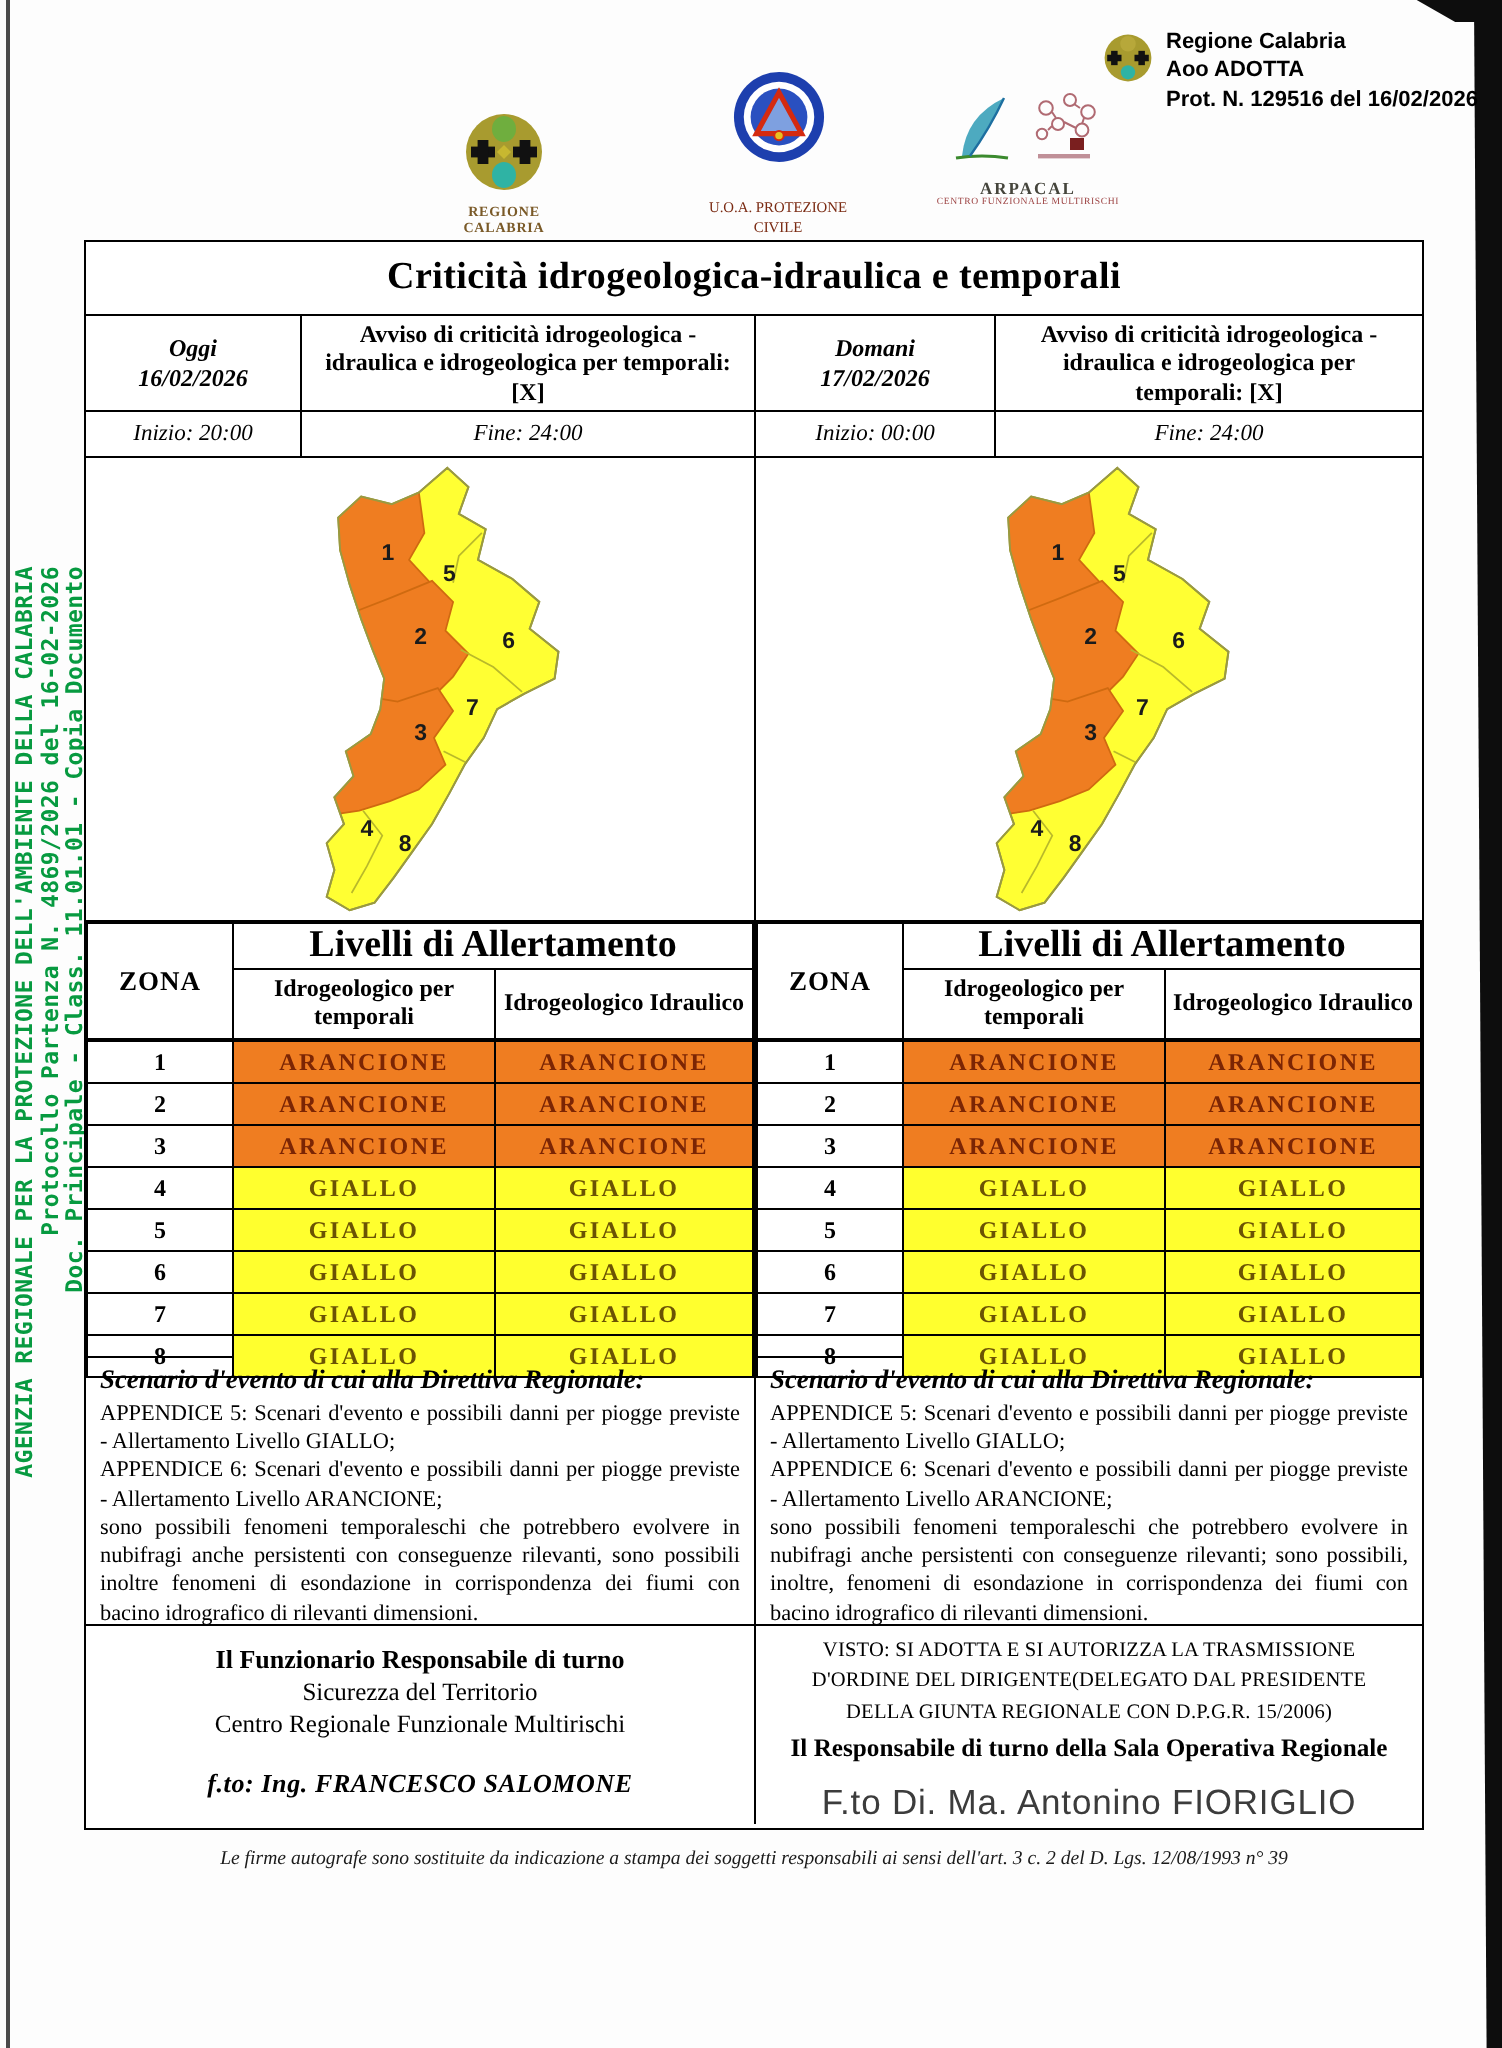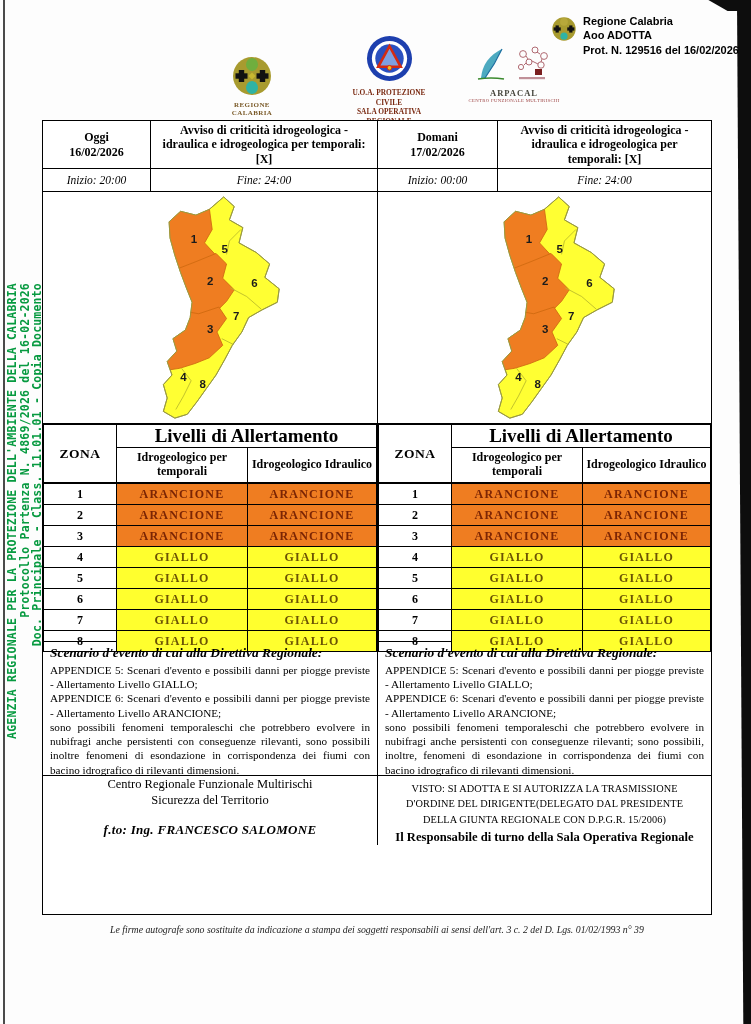--- a/index.html
+++ b/index.html
@@ -14,21 +14,21 @@
                clip-path:polygon(18% 0,100% 0,100% 100%,55% 100%)}
 
   
   .prot{position:absolute;left:551px;top:14px;display:flex;gap:6px;align-items:flex-start}
   .prot .txt{font-family:"Liberation Sans",sans-serif;font-size:11px;font-weight:bold;line-height:1.3}
 
   
   .logo-regione{position:absolute;left:216px;top:56px;width:72px;text-align:center}
   .logo-regione .cap{font-size:7px;letter-spacing:.4px;color:#7a5a28;margin-top:1px;font-weight:bold}
   .logo-uoa{position:absolute;left:342px;top:35px;width:94px;text-align:center}
-  .logo-uoa .cap{font-size:7.4px;font-weight:bold;color:#7a2a12;line-height:1.3;margin-top:2px}
+  .logo-uoa .cap{font-size:7.4px;font-weight:normal;color:#7a2a12;line-height:1.3;margin-top:12px}
   .logo-arpacal{position:absolute;left:462px;top:44px;width:104px;text-align:center}
   .logo-arpacal .icons{display:flex;justify-content:center;align-items:flex-end;gap:4px}
   .logo-arpacal .cap1{font-size:8.5px;font-weight:bold;color:#45453c;letter-spacing:1px}
   .logo-arpacal .cap2{font-size:4.8px;color:#9c4242;letter-spacing:.3px}
 
   
   .vline{position:absolute;writing-mode:vertical-rl;transform:rotate(180deg);
          font-family:"DejaVu Sans Mono",monospace;font-size:11.5px;font-weight:bold;
          color:#079a40;white-space:nowrap;letter-spacing:.2px}
   .vl1{left:5px;top:283px}.vl2{left:18px;top:283px}.vl3{left:30px;top:283px}
@@ -39,21 +39,21 @@
   .row{display:flex;box-sizing:border-box;border-bottom:1.3px solid #000}
   .cell{box-sizing:border-box;border-right:1.3px solid #000}
   .cell:last-child{border-right:none}
 
   .title-row{height:36px;border-bottom:1.6px solid #000;text-align:center;
              font-size:19px;font-weight:bold;line-height:35px;letter-spacing:.2px}
 
   .hdr-row{height:48px}
   .hdr-cell{display:flex;flex-direction:column;justify-content:center;text-align:center;
             font-weight:bold;font-size:12px;line-height:1.22;padding:0 8px}
-  .it{}
+  .it{font-style:italic}
   .w1{width:108px}.w2{width:227px}.w3{width:120px}.w4{flex:1}
 
   .time-row{height:23px}
   .time-cell{display:flex;align-items:center;justify-content:center;
              font-style:italic;font-size:11.5px}
 
   .map-row{height:232px}
   .map-cell{width:335px;position:relative}
   .map-cell:last-child{width:auto;flex:1}
   svg.calmap{position:absolute;left:106px;top:3px;height:226px}
@@ -180,20 +180,21 @@
   <div class="cap1">ARPACAL</div>
   <div class="cap2">CENTRO FUNZIONALE MULTIRISCHI</div>
 </div>
 
 <div class="vline vl1">AGENZIA REGIONALE PER LA PROTEZIONE DELL'AMBIENTE DELLA CALABRIA</div>
 <div class="vline vl2">Protocollo Partenza N. 4869/2026 del 16-02-2026</div>
 <div class="vline vl3">Doc. Principale - Class. 11.01.01 - Copia Documento</div>
 
 <div class="doc">
 
+  <div class="title-row">Criticità idrogeologica-idraulica e temporali</div>
 
   <div class="row hdr-row">
     <div class="cell hdr-cell w1 it">
       <div>Oggi</div>
       <div>16/02/2026</div>
     </div>
     <div class="cell hdr-cell w2">Avviso di criticità idrogeologica - idraulica e idrogeologica per temporali: [X]</div>
     <div class="cell hdr-cell w3 it">
       <div>Domani</div>
       <div>17/02/2026</div>
@@ -406,26 +407,28 @@
       <div>
           <div class="scen-line">APPENDICE 5: Scenari d'evento e possibili danni per piogge previste - Allertamento Livello GIALLO;</div>
           <div class="scen-line">APPENDICE 6: Scenari d'evento e possibili danni per piogge previste - Allertamento Livello ARANCIONE;</div>
           <div class="scen-line">sono possibili fenomeni temporaleschi che potrebbero evolvere in nubifragi anche persistenti con conseguenze rilevanti; sono possibili, inoltre, fenomeni di esondazione in corrispondenza dei fiumi con bacino idrografico di rilevanti dimensioni.</div>
         </div>
     </div>
   </div>
 
   <div class="row sig-row">
     <div class="cell sig-cell">
+      <div class="sigl1">Il Funzionario Responsabile di turno</div>
+      <div class="sigl2">Sicurezza del Territorio</div>
       <div class="sigl2">Centro Regionale Funzionale Multirischi</div>
-      <div class="sigl2">Sicurezza del Territorio</div>
       <div class="sigl4">f.to: Ing. FRANCESCO SALOMONE</div>
     </div>
     <div class="cell sig-cell">
       <div class="visto">VISTO: SI ADOTTA E SI AUTORIZZA LA TRASMISSIONE D'ORDINE DEL DIRIGENTE(DELEGATO DAL PRESIDENTE DELLA GIUNTA REGIONALE CON D.P.G.R. 15/2006)</div>
       <div class="resp">Il Responsabile di turno della Sala Operativa Regionale</div>
+      <div class="fto">F.to Di. Ma. Antonino FIORIGLIO</div>
     </div>
   </div>
 </div>
 
 <div class="footer">
-  <div class="fl">Le firme autografe sono sostituite da indicazione a stampa dei soggetti responsabili ai sensi dell'art. 3 c. 2 del D. Lgs. 01/02/1993 n° 39</div>
+  <div class="fl">Le firme autografe sono sostituite da indicazione a stampa dei soggetti responsabili ai sensi dell'art. 3 c. 2 del D. Lgs. 12/08/1993 n° 39</div>
 </div>
 
 </body></html>

